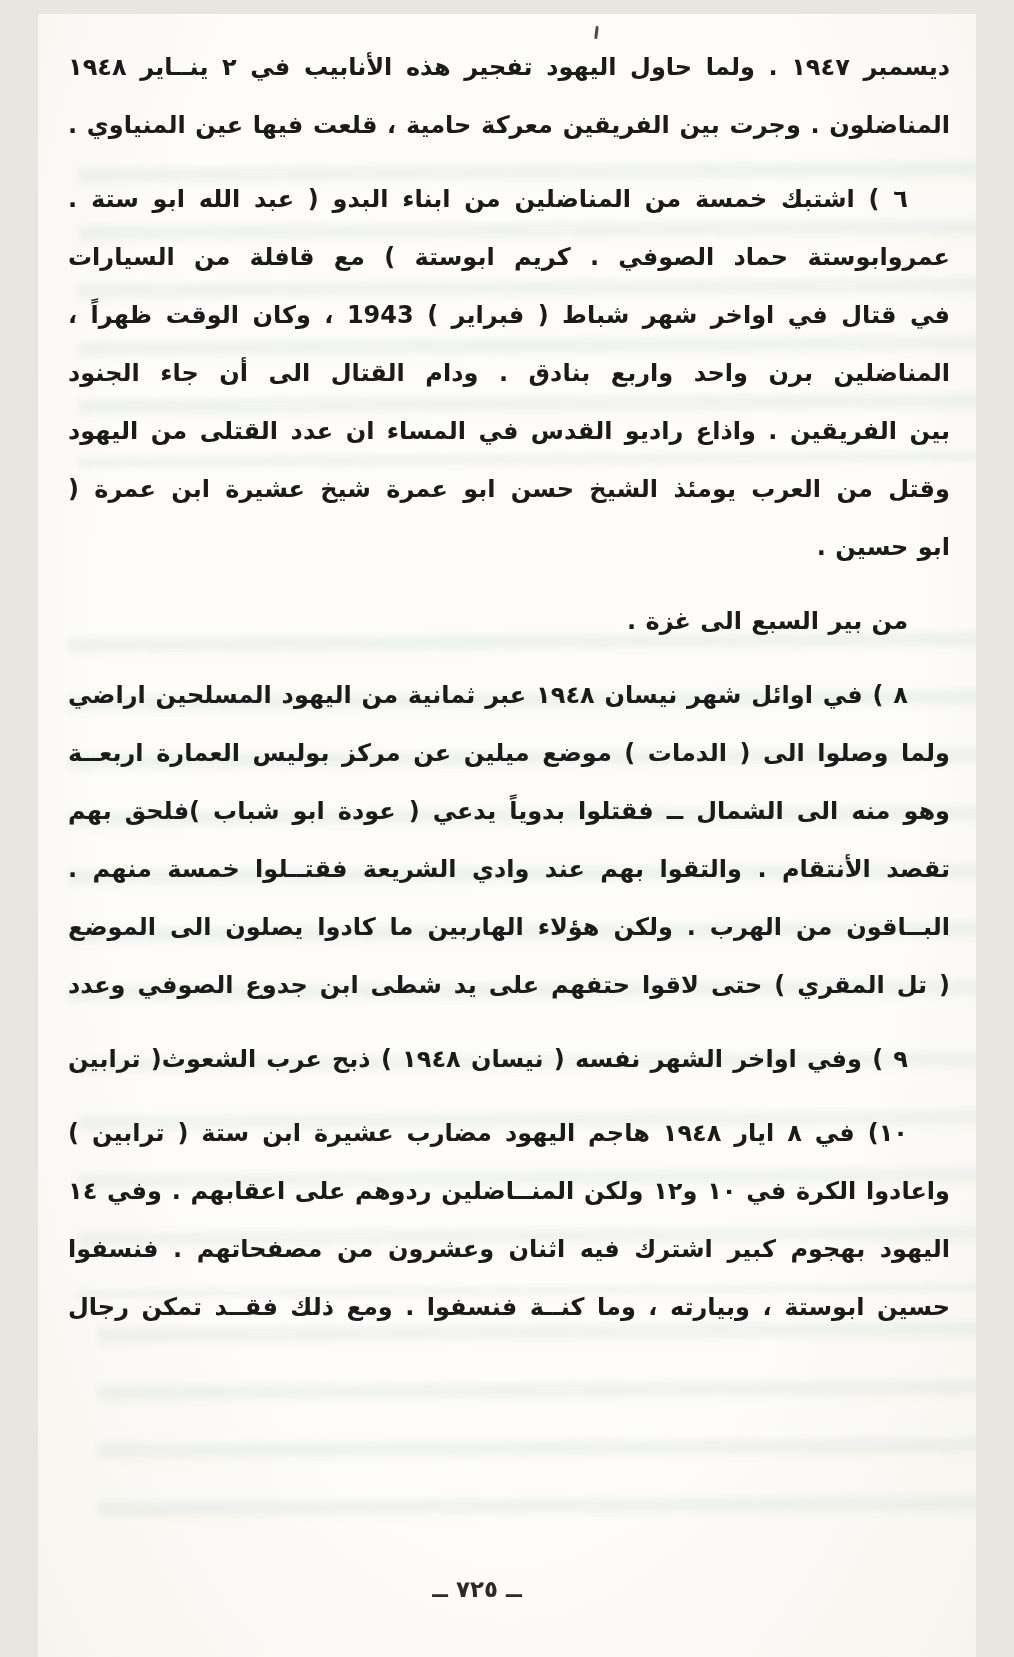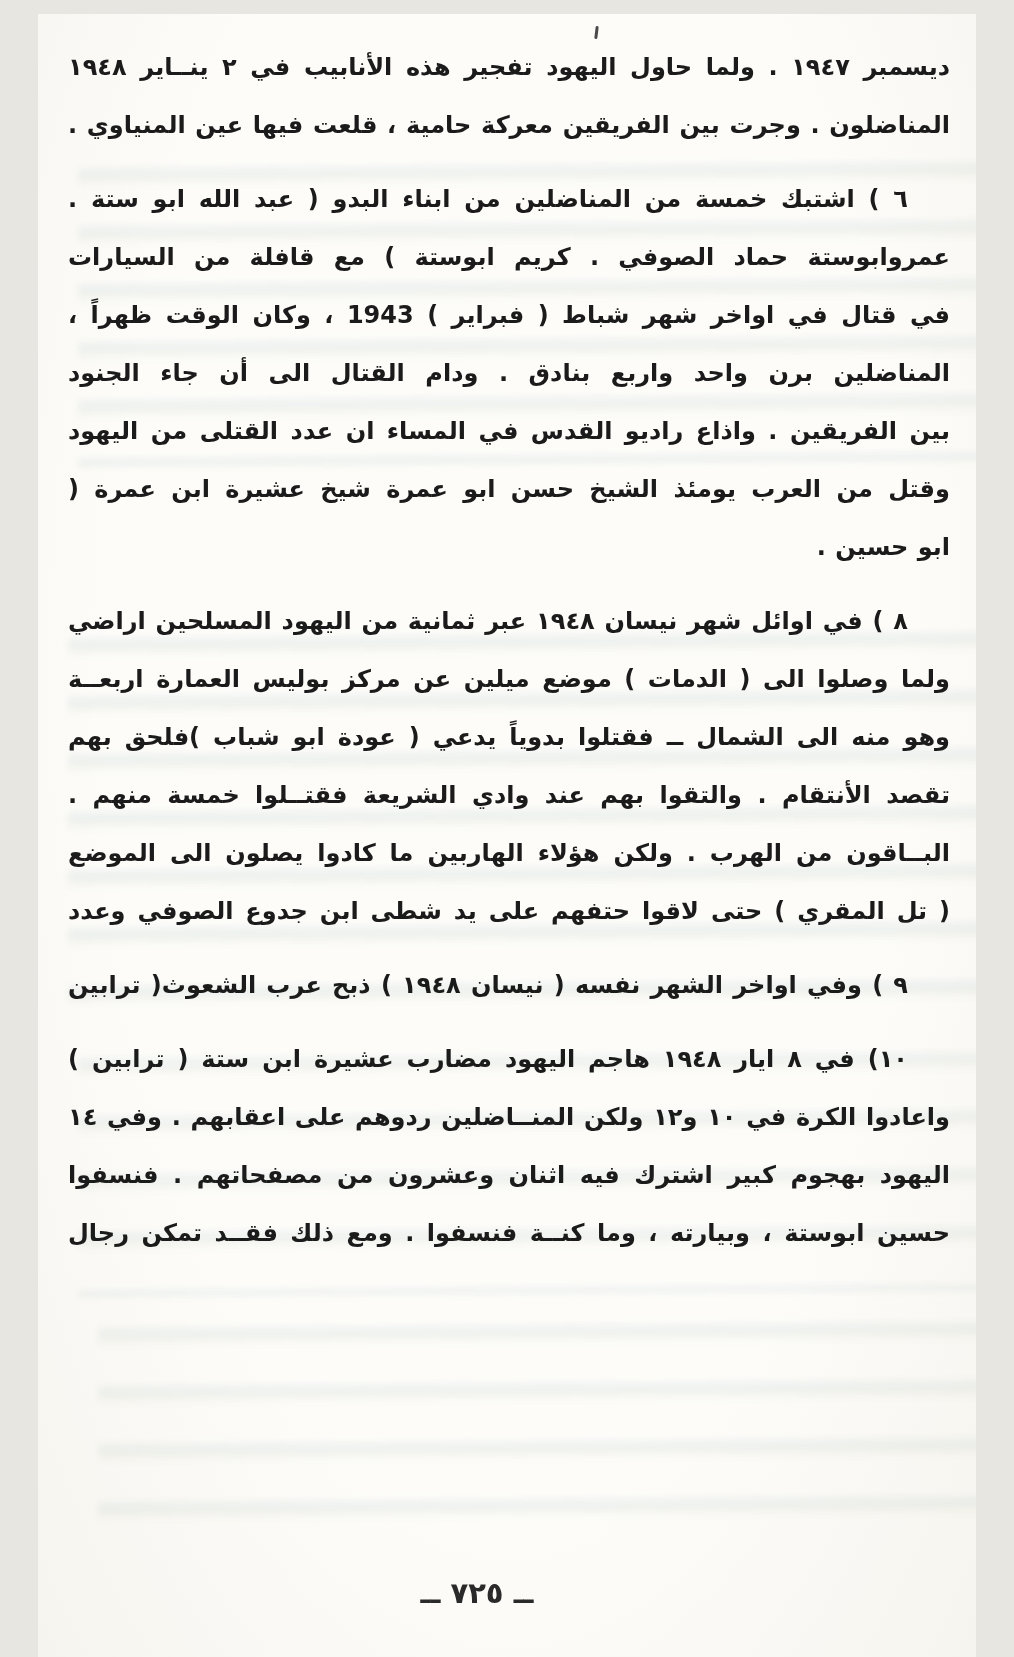--- a/index.html
+++ b/index.html
@@ -23,21 +23,21 @@
     overflow:hidden;
     text-align:justify;
     text-align-last:justify;
     word-spacing:1px;
   }
   .line.end { text-align-last:right; }
   .para.indent .line:first-child { text-indent:42px; }
   .page-number {
     position:absolute; top:1562px; left:0; right:60px;
     text-align:center;
-    font-size:29px; font-weight:700;
+    font-size:23px; font-weight:700;
     letter-spacing:3px;
     color:#2a2a2a;
     z-index:2;
   }
   
   .bleed {
     position:absolute; z-index:1;
     filter:blur(3px);
     transform:skewY(-0.4deg);
     pointer-events:none;
@@ -75,20 +75,21 @@
       <div class="para indent">
         <div class="line">٦ ) اشتبك خمسة من المناضلين من ابناء البدو ( عبد الله ابو ستة . شطى الصوفي .</div>
         <div class="line">عمروابوستة حماد الصوفي . كريم ابوستة ) مع قافلة من السيارات اليهودية شرقي العمارة</div>
         <div class="line">في قتال في اواخر شهر شباط ( فبراير ) 1943 ، وكان الوقت ظهراً ، وكان مــع</div>
         <div class="line">المناضلين برن واحد واربع بنادق . ودام القتال الى أن جاء الجنود البريطانيون وفصلوا</div>
         <div class="line">بين الفريقين . واذاع راديو القدس في المساء ان عدد القتلى من اليهود سبعة وعشرون ،</div>
         <div class="line">وقتل من العرب يومئذ الشيخ حسن ابو عمرة شيخ عشيرة ابن عمرة ( ترابين ) ومنصور</div>
         <div class="line end">ابو حسين .</div>
       </div>
       <div class="para indent">
+        <div class="line end">من بير السبع الى غزة .</div>
       </div>
       <div class="para indent">
         <div class="line">٨ ) في اوائل شهر نيسان ١٩٤٨ عبر ثمانية من اليهود المسلحين اراضي الترابين ،</div>
         <div class="line">ولما وصلوا الى ( الدمات ) موضع ميلين عن مركز بوليس العمارة اربعــة كيلو مترات</div>
         <div class="line">وهو منه الى الشمال ــ فقتلوا بدوياً يدعي ( عودة ابو شباب )فلحق بهم جماعة من الترابين</div>
         <div class="line">تقصد الأنتقام . والتقوا بهم عند وادي الشريعة فقتــلوا خمسة منهم . وتمكن الثلاثــة</div>
         <div class="line">البــاقون من الهرب . ولكن هؤلاء الهاربين ما كادوا يصلون الى الموضع المعروف بـ</div>
         <div class="line">( تل المقري ) حتى لاقوا حتفهم على يد شطى ابن جدوع الصوفي وعدد من المحــاربين</div>
       </div>
       <div class="para indent">

